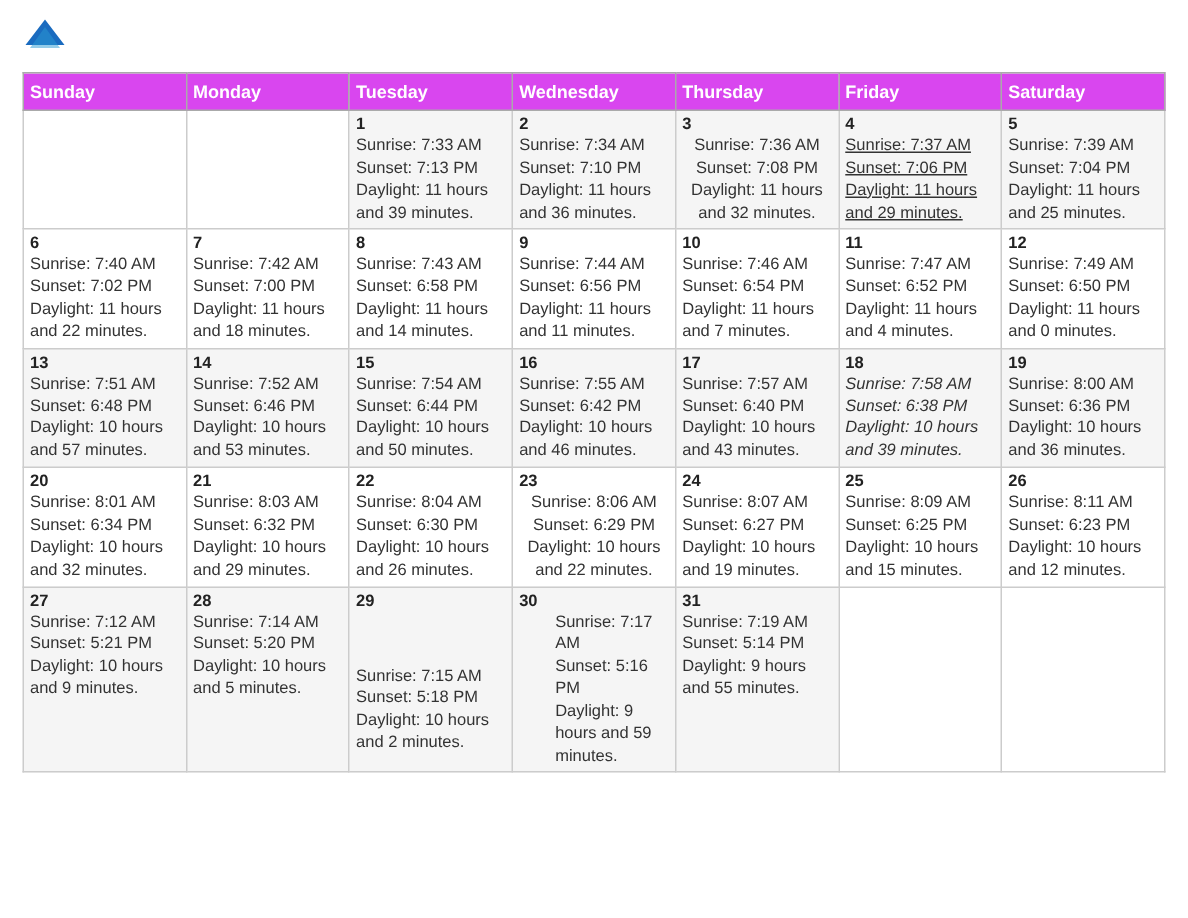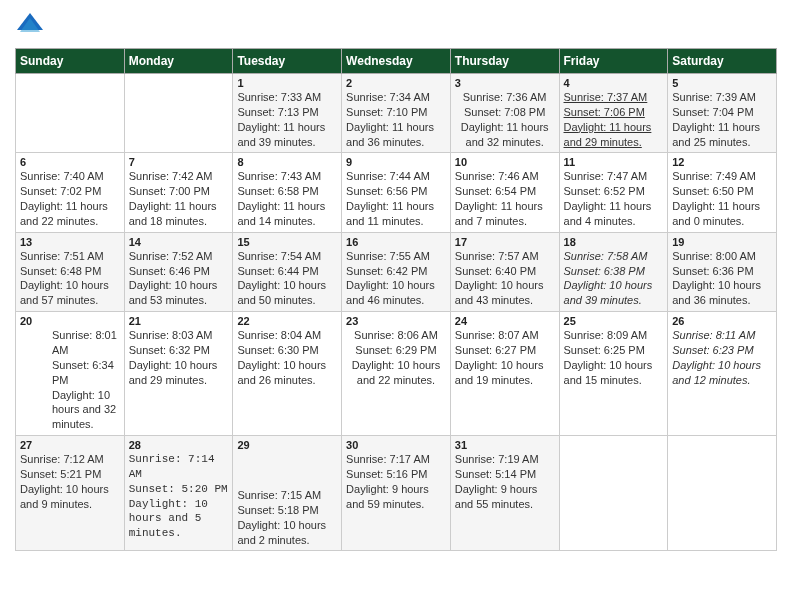--- a/index.html
+++ b/index.html
@@ -50,21 +50,21 @@
     .location {
       font-size: 15px;
       color: #444;
     }
     .calendar-table {
       width: 100%;
       border-collapse: collapse;
       table-layout: fixed;
     }
     .calendar-table thead tr th {
-      background-color: #14532d;
+      background-color: #d946ef;
       color: #fff;
       font-size: 12px;
       font-weight: bold;
       padding: 5px 4px;
       text-align: left;
       border: 1px solid #aaa;
     }
     .calendar-table tbody tr td {
       vertical-align: top;
       border: 1px solid #ccc;
@@ -244,21 +244,21 @@
           <td>
             <span class="day-number">19</span>
             <div class="day-info" style="white-space: pre-line;">Sunrise: 8:00 AM
 Sunset: 6:36 PM
 Daylight: 10 hours and 36 minutes.</div>
           </td>
         </tr>
         <tr>
           <td>
             <span class="day-number">20</span>
-            <div class="day-info" style="white-space: pre-line; margin-left: 32px;">Sunrise: 8:01 AM
+            <div class="day-info" style="white-space: pre-line;">Sunrise: 8:01 AM
 Sunset: 6:34 PM
 Daylight: 10 hours and 32 minutes.</div>
           </td>
           <td>
             <span class="day-number">21</span>
             <div class="day-info" style="white-space: pre-line;">Sunrise: 8:03 AM
 Sunset: 6:32 PM
 Daylight: 10 hours and 29 minutes.</div>
           </td>
           <td>
@@ -280,47 +280,47 @@
 Daylight: 10 hours and 19 minutes.</div>
           </td>
           <td>
             <span class="day-number">25</span>
             <div class="day-info" style="white-space: pre-line;">Sunrise: 8:09 AM
 Sunset: 6:25 PM
 Daylight: 10 hours and 15 minutes.</div>
           </td>
           <td>
             <span class="day-number">26</span>
-            <div class="day-info" style="white-space: pre-line; font-style: italic;">Sunrise: 8:11 AM
+            <div class="day-info" style="white-space: pre-line;">Sunrise: 8:11 AM
 Sunset: 6:23 PM
 Daylight: 10 hours and 12 minutes.</div>
           </td>
         </tr>
         <tr>
           <td>
             <span class="day-number">27</span>
             <div class="day-info" style="white-space: pre-line;">Sunrise: 7:12 AM
 Sunset: 5:21 PM
 Daylight: 10 hours and 9 minutes.</div>
           </td>
           <td>
             <span class="day-number">28</span>
-            <div class="day-info" style="white-space: pre-line; font-family: Liberation Mono, monospace;">Sunrise: 7:14 AM
+            <div class="day-info" style="white-space: pre-line;">Sunrise: 7:14 AM
 Sunset: 5:20 PM
 Daylight: 10 hours and 5 minutes.</div>
           </td>
           <td>
             <span class="day-number">29</span>
             <div class="day-info" style="white-space: pre-line; margin-top: 37px;">Sunrise: 7:15 AM
 Sunset: 5:18 PM
 Daylight: 10 hours and 2 minutes.</div>
           </td>
           <td>
             <span class="day-number">30</span>
-            <div class="day-info" style="white-space: pre-line;">Sunrise: 7:17 AM
+            <div class="day-info" style="white-space: pre-line; margin-left: 24px;">Sunrise: 7:17 AM
 Sunset: 5:16 PM
 Daylight: 9 hours and 59 minutes.</div>
           </td>
           <td>
             <span class="day-number">31</span>
             <div class="day-info" style="white-space: pre-line;">Sunrise: 7:19 AM
 Sunset: 5:14 PM
 Daylight: 9 hours and 55 minutes.</div>
           </td>
           <td class="empty-cell"></td>

